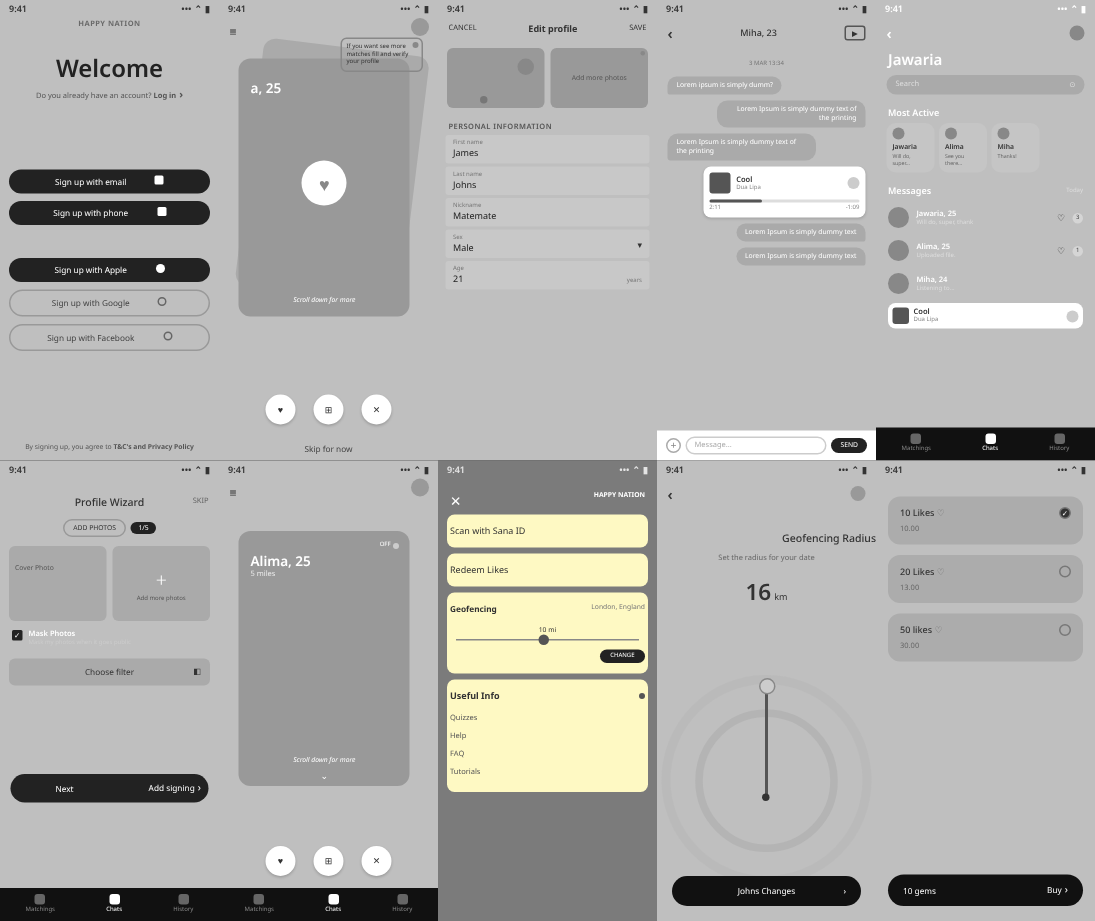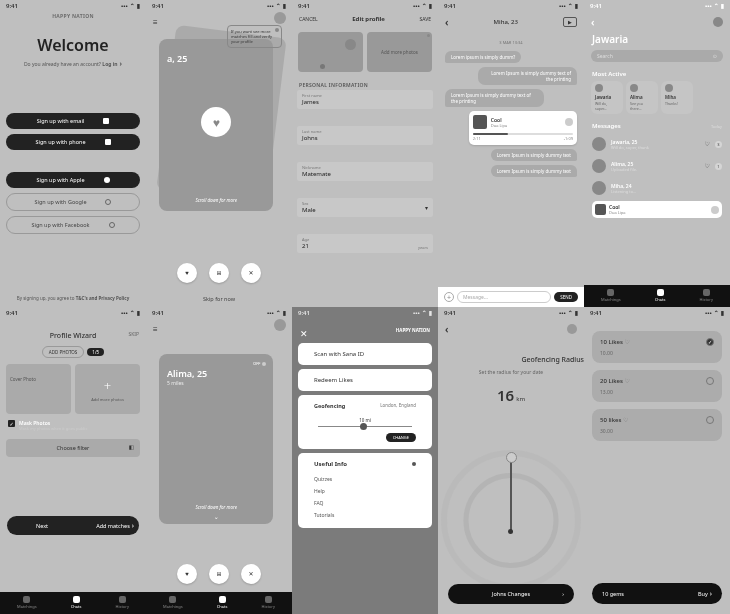--- a/index.html
+++ b/index.html
@@ -1,21 +1,21 @@
 <!DOCTYPE html>
 <html><head>
 <meta charset="utf-8">
 <style>
 *{margin:0;padding:0;box-sizing:border-box;font-family:-apple-system,system-ui,sans-serif}
 body{background:#000;display:grid;grid-template-columns:repeat(5,1fr);grid-template-rows:repeat(2,1fr);width:730px;height:614px}
 .screen{background:#bfbfbf;position:relative;overflow:hidden;display:flex;flex-direction:column;font-size:6px;color:#333}
 .sb{display:flex;justify-content:space-between;align-items:center;padding:2px 6px;font-size:6px;font-weight:600}
 .sb .r{display:flex;gap:2px;align-items:center}
 .logo{font-size:5px;font-weight:700;letter-spacing:0.3px;opacity:0.6;text-align:center;padding:1px 0}
-.btn{border-radius:10px;padding:4px 6px;text-align:center;font-size:5.5px;display:flex;align-items:center;justify-content:center;gap:19px}
+.btn{border-radius:10px;padding:4px 6px;text-align:center;font-size:5.5px;display:flex;justify-content:center;gap:19px}
 .btn-dark{background:#222;color:#fff}
 .btn-outline{border:0.5px solid #999;color:#444}
 .icon-sm{width:6px;height:6px;background:#fff;border-radius:1px;display:inline-block}
 .icon-circ{width:6px;height:6px;border:0.5px solid #666;border-radius:50%;display:inline-block}
 .tabbar{background:#111;display:flex;justify-content:space-around;padding:4px 0 5px;margin-top:auto}
 .tab{display:flex;flex-direction:column;align-items:center;gap:1px;color:#888;font-size:4px}
 .tab.active{color:#fff}
 .tab .ti{width:7px;height:7px;border-radius:2px;background:#666}
 .tab.active .ti{background:#fff}
 .circle-btn{width:20px;height:20px;border-radius:50%;background:#fff;display:flex;align-items:center;justify-content:center;box-shadow:0 1px 2px rgba(0,0,0,0.2)}
@@ -46,21 +46,21 @@
 .skip{text-align:center;font-size:5.5px;padding:4px;color:#444}
 
 
 .s3 .photos{display:flex;gap:4px;padding:6px}
 .s3 .photo{flex:1;height:40px;background:#999;border-radius:4px;position:relative}
 .s3 .photo .dot1{position:absolute;width:11px;height:11px;border-radius:50%;background:#888;top:7px;right:7px}
 .s3 .photo .dot2{position:absolute;width:5px;height:5px;border-radius:50%;background:#777;bottom:3px;left:22px}
 .s3 .photo .dot3{position:absolute;width:3px;height:3px;border-radius:50%;background:#888;top:2px;right:2px}
 .s3 .photo .add{position:absolute;inset:0;display:flex;align-items:center;justify-content:center;font-size:4.5px;color:#555}
 .sect-title{font-size:5px;font-weight:600;letter-spacing:0.3px;padding:4px 7px 2px;color:#555}
-.fields{display:flex;flex-direction:column;gap:17px;padding:0 5px}
+.fields{display:flex;flex-direction:column;gap:2px;padding:0 5px}
 .field{background:#c8c8c8;border-radius:2px;padding:3px 5px}
 .field .lbl{font-size:4px;color:#777}
 .field .val{font-size:6px;color:#222}
 .field.sel{display:flex;justify-content:space-between;align-items:center}
 .field.sel::after{content:'▾';font-size:6px}
 
 
 .s4 .play{width:14px;height:10px;border:0.5px solid #555;border-radius:2px;display:flex;align-items:center;justify-content:center}
 .s4 .play::before{content:'▶';font-size:5px}
 .s4 .msgs{flex:1;padding:6px 7px;display:flex;flex-direction:column;gap:4px;overflow:hidden}
@@ -129,21 +129,21 @@
 .s7 .card-front .off{position:absolute;top:7px;right:7px;font-size:4px;display:flex;align-items:center;gap:2px}
 .s7 .card-front .off .dot{width:4px;height:4px;border-radius:50%;background:#ccc}
 .s7 .card-front .chev-down{position:absolute;bottom:3px;left:50%;transform:translateX(-50%);font-size:6px}
 
 
 .s8{background:#8a8a8a}
 .s8 .overlay{position:absolute;inset:0;background:rgba(0,0,0,0.1)}
 .s8 .close{position:absolute;top:20px;left:8px;color:#fff;font-size:9px;z-index:2}
 .s8 .logo8{position:absolute;top:20px;right:8px;color:#fff;font-size:4.5px;font-weight:700;z-index:2}
 .s8 .cards{position:absolute;top:36px;left:6px;right:6px;bottom:6px;display:flex;flex-direction:column;gap:4px}
-.s8 .card{background:#ffffff;border-radius:5px;padding:7px 16px;font-size:6px}
+.s8 .card{background:#fef9c3;border-radius:5px;padding:7px 2px;font-size:6px}
 .s8 .geo .gh{display:flex;justify-content:space-between;font-size:5.5px}
 .s8 .geo .loc{font-size:4.5px;color:#777}
 .s8 .geo .sl{margin:7px 0 3px;text-align:center;font-size:4.5px}
 .s8 .geo .track{height:1px;background:#888;position:relative;margin:3px 4px 6px}
 .s8 .geo .track .thumb{position:absolute;width:7px;height:7px;border-radius:50%;background:#555;top:-3px;left:45%}
 .s8 .geo .change{background:#222;color:#fff;border-radius:8px;padding:2px 7px;font-size:4px;float:right}
 .s8 .useful .uh{display:flex;justify-content:space-between;align-items:center;margin-bottom:5px}
 .s8 .useful .uh .dot{width:4px;height:4px;border-radius:50%;background:#555}
 .s8 .useful .item{font-size:5px;color:#555;padding:3px 0}
 
@@ -456,21 +456,21 @@
     <div class="cb">✓</div>
     <div>
         <div class="mt">Mask Photos</div>
         <div class="ms">Mask my photos when it goes public</div>
       </div>
   </div>
   <div class="filter"><span>Choose filter</span><span class="fi">◧</span></div>
   <div class="bot">
     <div class="pill">
         <span class="main">Next</span>
-        <span style="margin-left:auto" class="chev">Add matches</span>
+        <span style="margin-left:auto" class="chev">Add signing</span>
       </div>
   </div>
   <div class="tabbar">
     <div class="tab">
         <div class="ti"></div>
         <span>Matchings</span>
       </div>
     <div class="tab active">
         <div class="ti"></div>
         <span>Chats</span>

